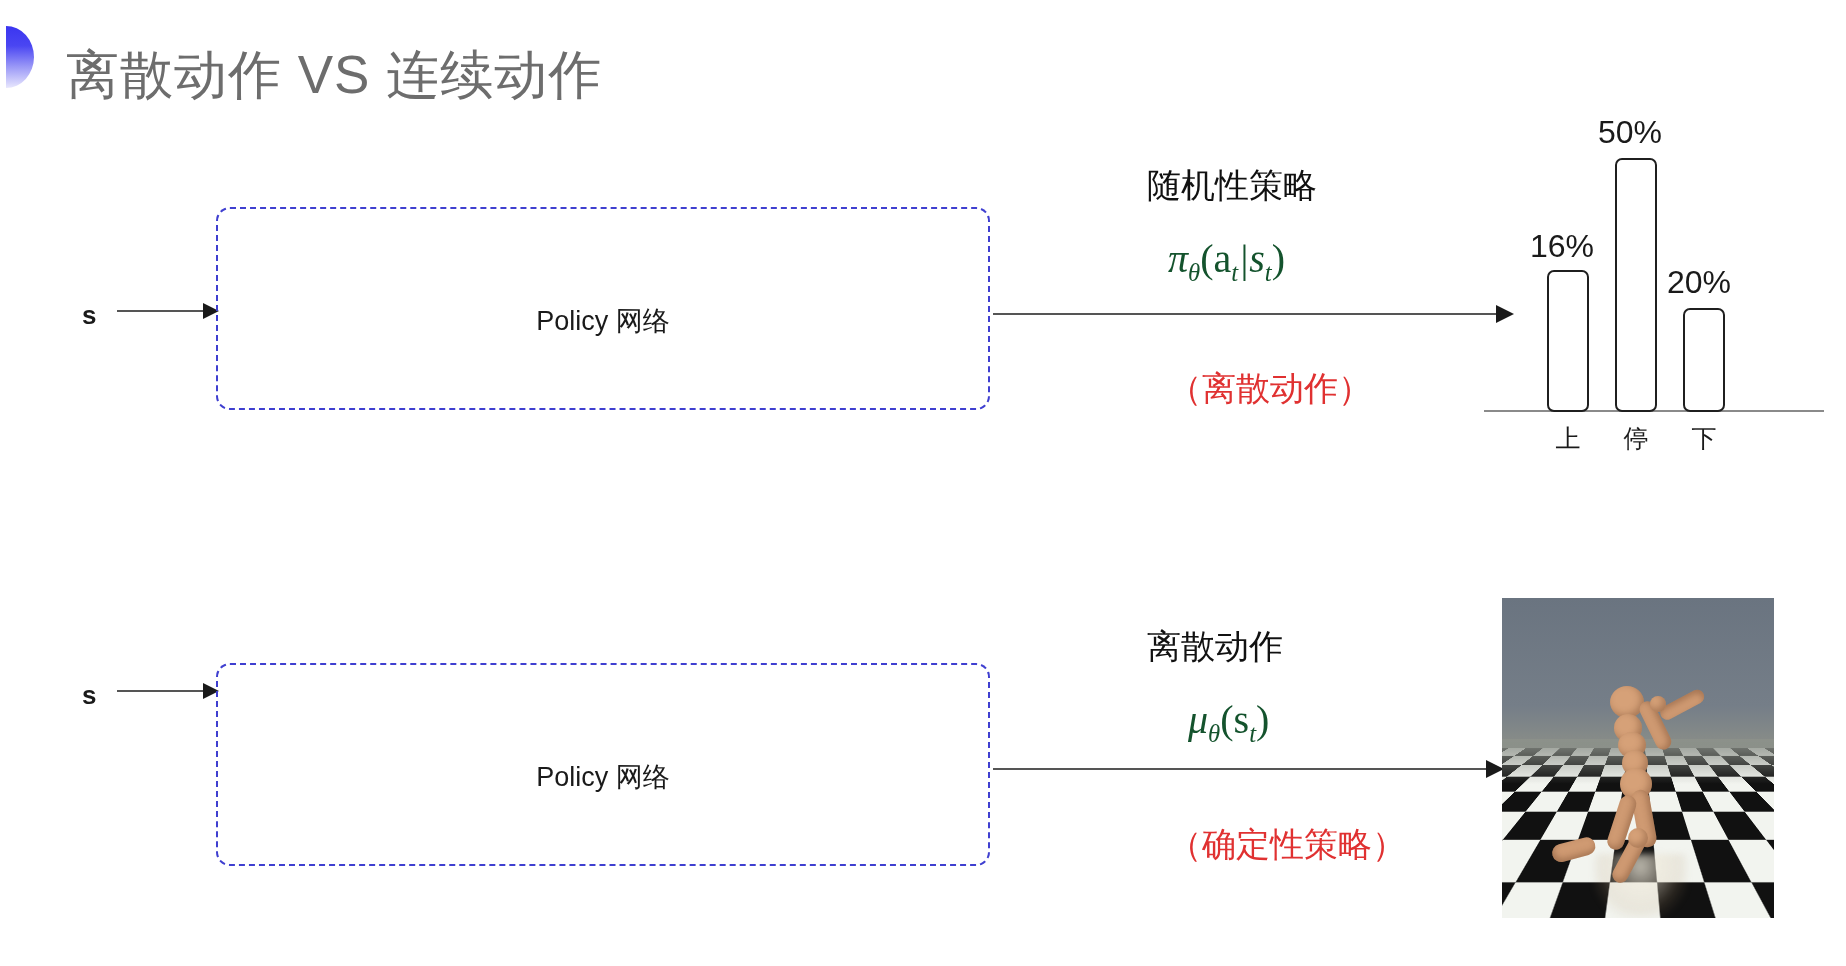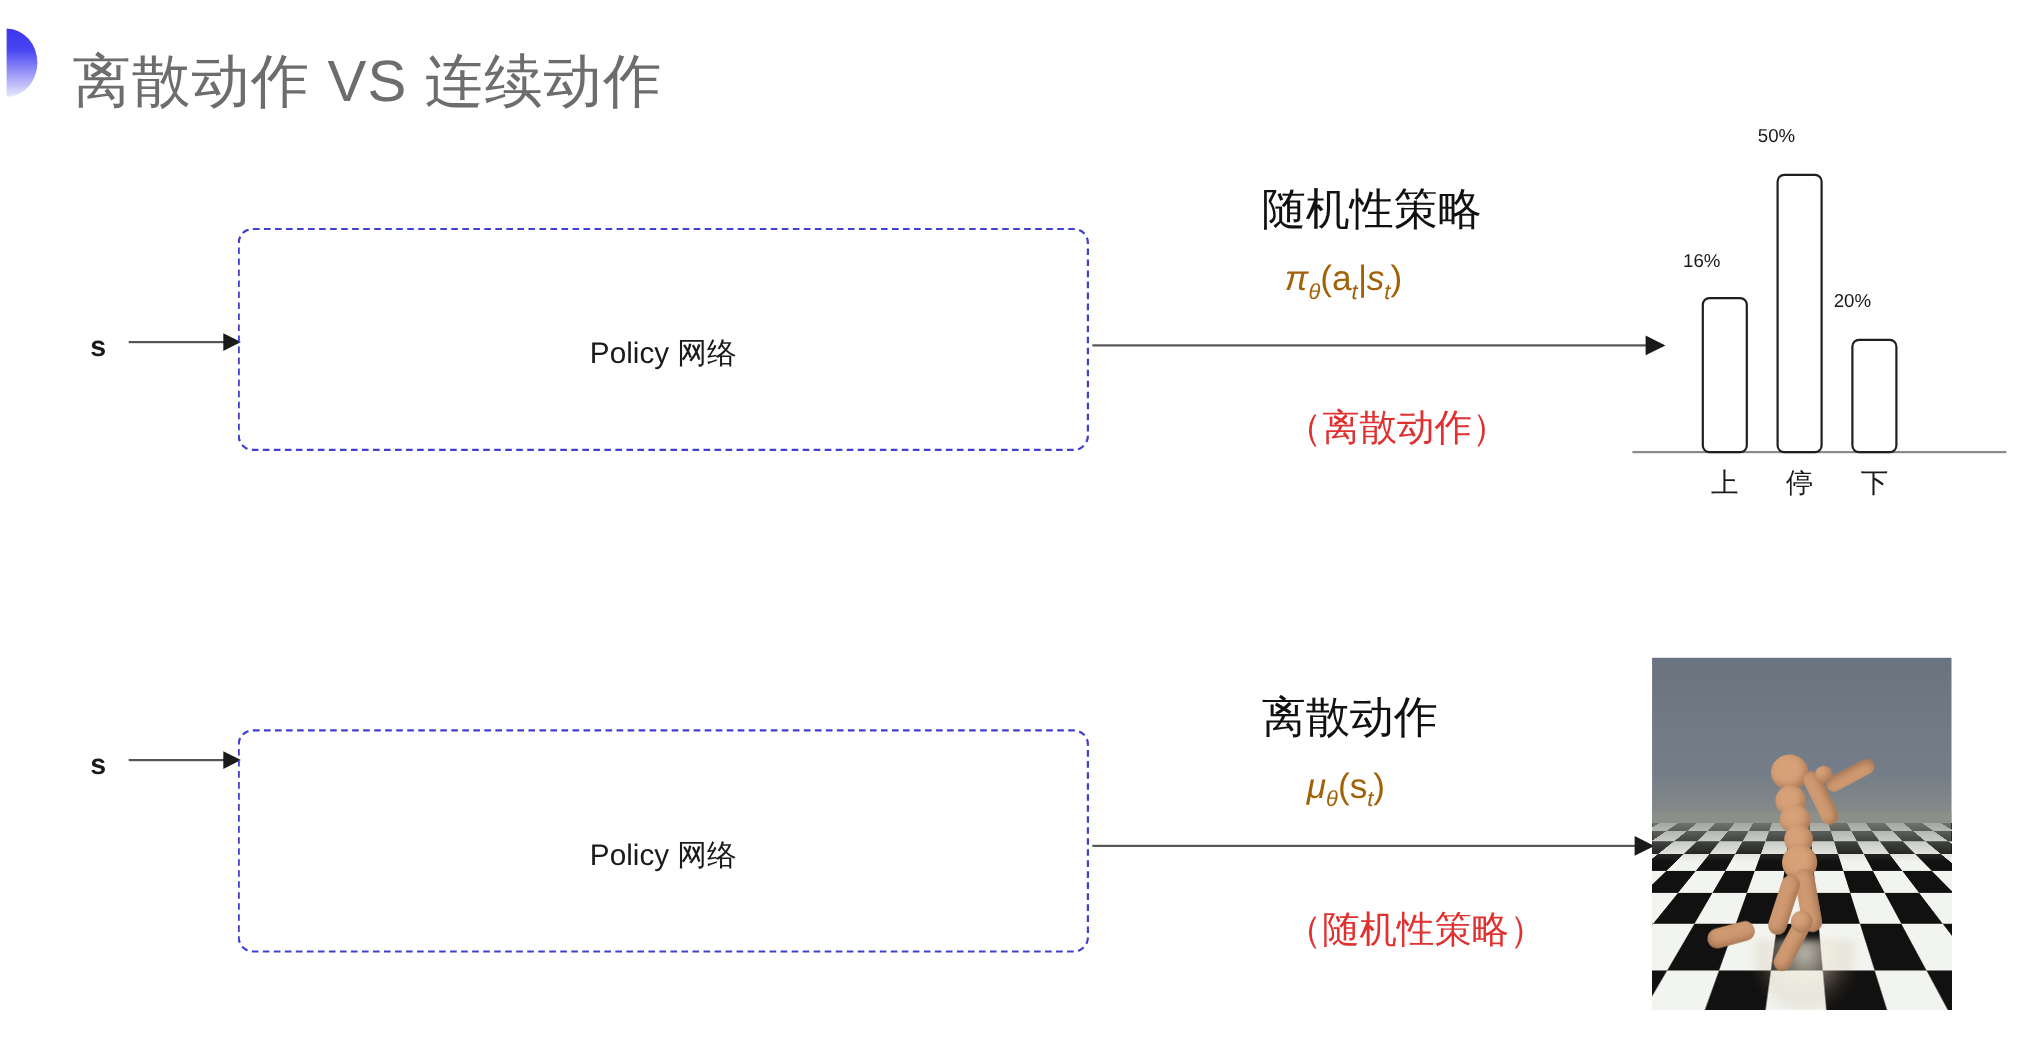--- a/index.html
+++ b/index.html
@@ -90,31 +90,31 @@
     right: -2px;
     top: -8px;
     border-left: 18px solid #1a1a1a;
     border-top: 9px solid transparent;
     border-bottom: 9px solid transparent;
   }
 
   
   .annot-title {
     position: absolute;
+    font-size: 34px;
+    color: #111;
+    white-space: nowrap;
+    font-family: "Liberation Sans", sans-serif;
+  }
+  .annot-formula {
+    position: absolute;
     font-size: 40px;
-    color: #111;
-    white-space: nowrap;
-    font-family: "Liberation Sans", sans-serif;
-  }
-  .annot-formula {
-    position: absolute;
-    font-size: 32px;
-    color: #a16207;
-    white-space: nowrap;
-    font-family: Liberation Sans, sans-serif;
+    color: #14532d;
+    white-space: nowrap;
+    font-family: Liberation Serif, serif;
     font-style: italic;
   }
   .annot-formula .sub {
     font-size: 0.62em;
     vertical-align: sub;
     font-style: italic;
   }
   .annot-formula .upr {
     font-style: normal;
   }
@@ -144,21 +144,21 @@
   }
   .bar {
     position: absolute;
     box-sizing: border-box;
     border: 2.5px solid #1f1f1f;
     border-radius: 7px;
     background: #ffffff;
   }
   .bar-value {
     position: absolute;
-    font-size: 17px;
+    font-size: 32px;
     color: #1a1a1a;
     white-space: nowrap;
     font-family: "Liberation Sans", sans-serif;
   }
   .bar-cat {
     position: absolute;
     font-size: 25px;
     color: #1a1a1a;
     white-space: nowrap;
     text-align: center;
@@ -274,21 +274,21 @@
 </div>
 
 <div class="out-arrow" style="left:993px; top:768px; width:509px;"></div>
 
 <div class="annot-title" style="left:1147px; top:624px;">离散动作</div>
 
 <div class="annot-formula" style="left:1188px; top:696px;">
   <span>μ</span><span class="sub">θ</span><span class="upr">(s</span><span class="sub">t</span><span class="upr">)</span>
 </div>
 
-<div class="annot-note" style="left:1168px; top:822px;">（随机性策略）</div>
+<div class="annot-note" style="left:1168px; top:822px;">（确定性策略）</div>
 
 <div id="humanoid-image">
   <div id="sim-sky"></div>
   <div id="sim-floor"></div>
   <div id="sim-haze"></div>
   <div id="sim-reflection"></div>
 
   <div class="joint" style="left:108px; top:88px; width:34px; height:32px;"></div>
   <div class="joint" style="left:112px; top:116px; width:28px; height:28px;"></div>
   <div class="joint" style="left:116px; top:134px; width:28px; height:26px;"></div>

